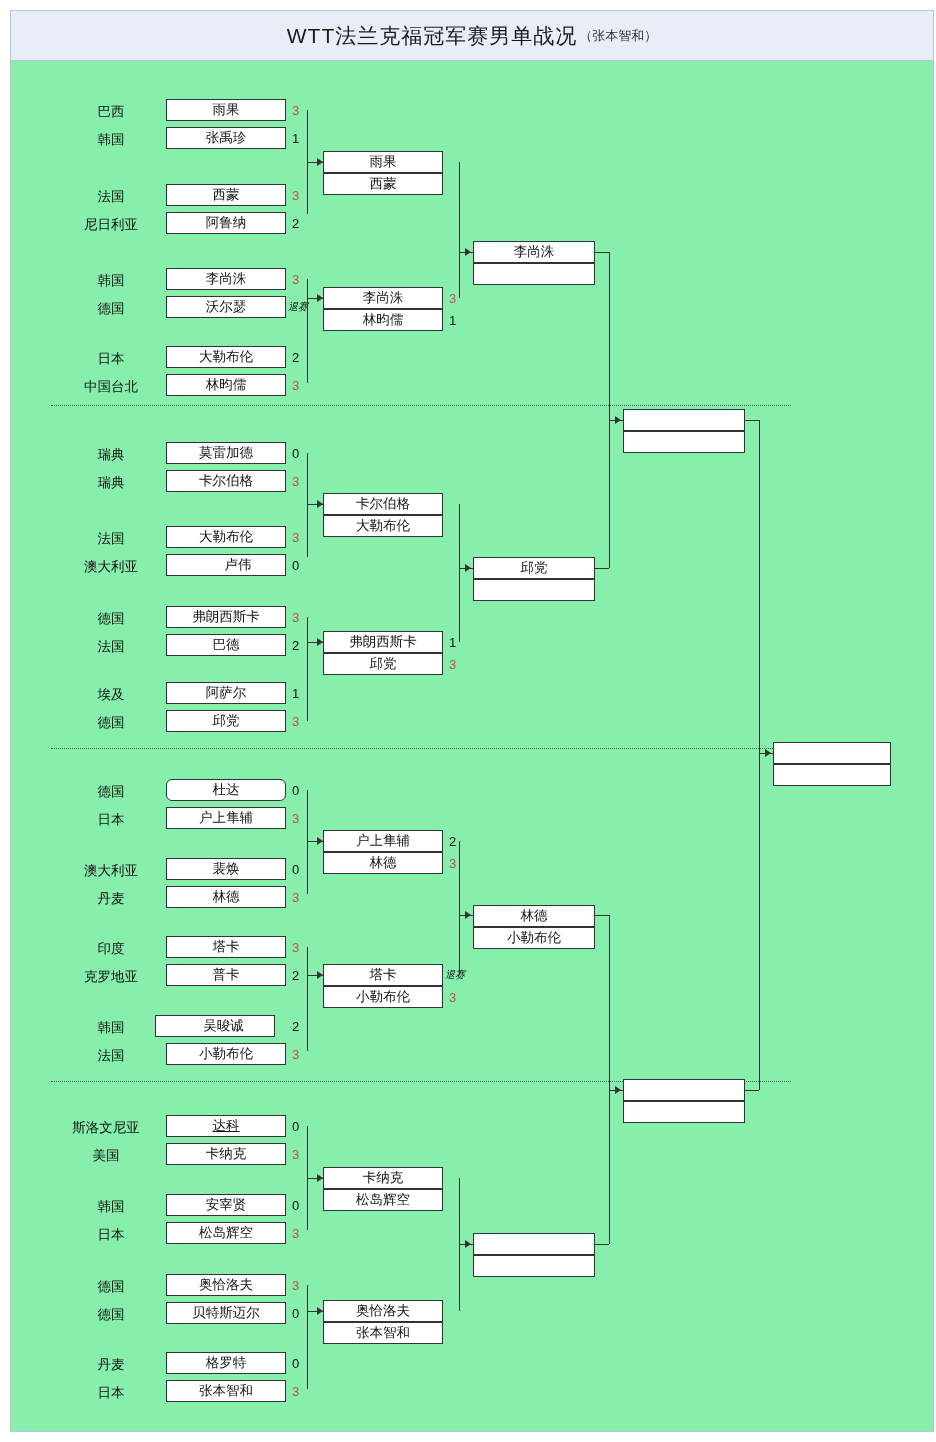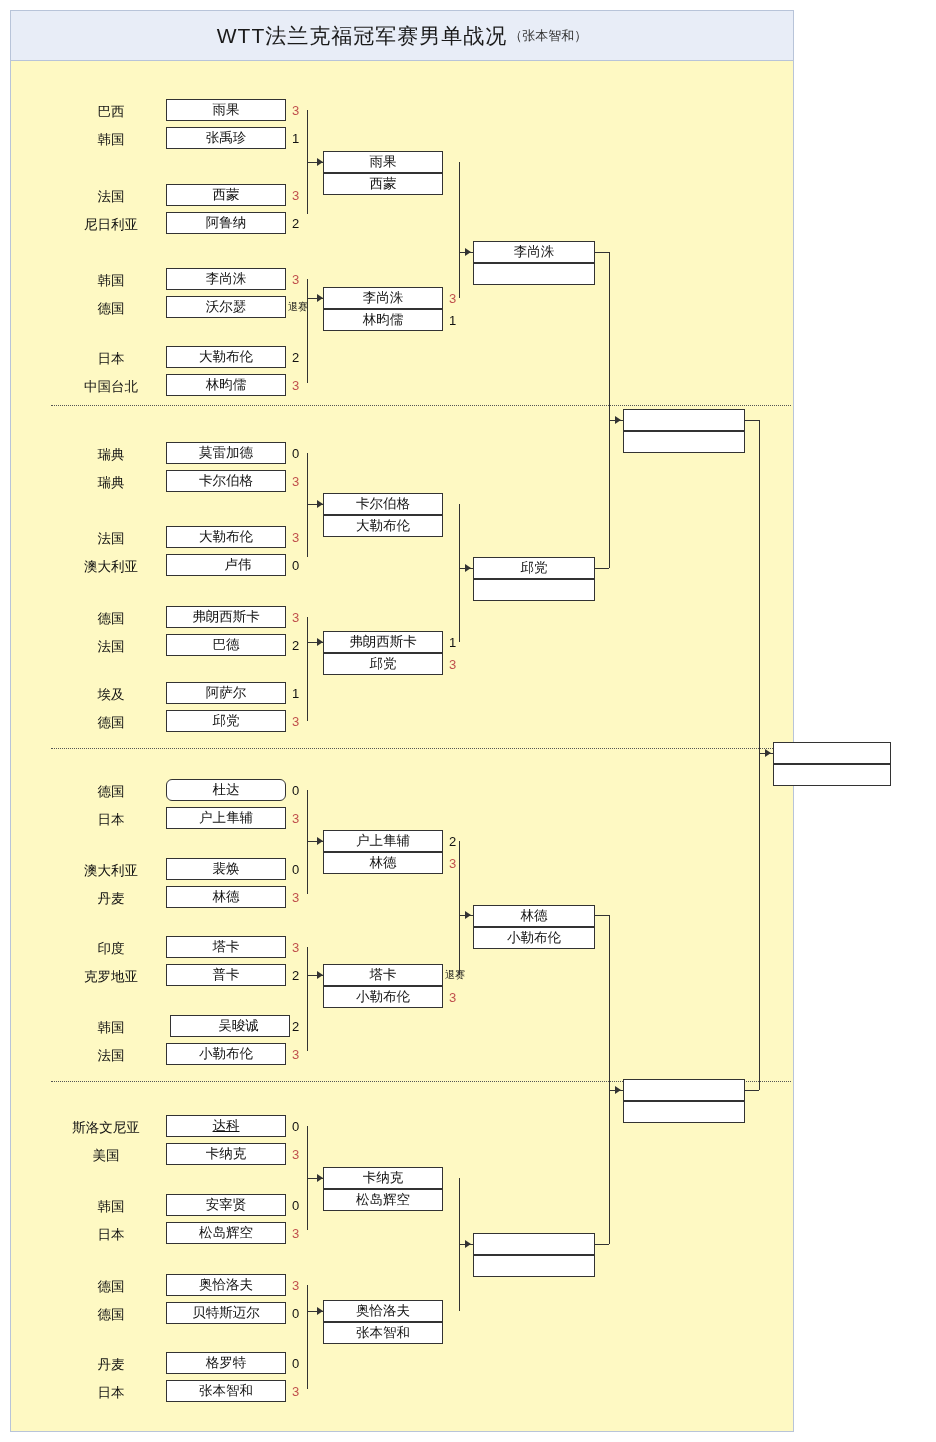--- a/index.html
+++ b/index.html
@@ -4,23 +4,23 @@
 <style>
   html,body{margin:0;padding:0;}
   body{
     width:936px;height:1442px;
     background:#ffffff;
     font-family:"Liberation Sans","DejaVu Sans",sans-serif;
     position:relative;
     overflow:hidden;
   }
   #board{
-    position:absolute;left:10px;top:10px;width:784px;height:1422px;
+    position:absolute;left:10px;top:10px;width:924px;height:1422px;
     border:1px solid #b8c4d9;
-    background:#fef9c3;
+    background:#86efac;
     box-sizing:border-box;
   }
   #titlebar{
     position:absolute;left:0;top:0;width:100%;height:50px;
     background:#e8edf7;
     border-bottom:1px solid #b8c4d9;
     box-sizing:border-box;
     display:flex;align-items:center;justify-content:center;
   }
   #title-main{font-size:21px;color:#1a1a1a;letter-spacing:1px;}
@@ -48,21 +48,21 @@
   }
   .score{
     position:absolute;
     font-size:13px;
     line-height:1;
   }
   .score.win{color:#c0504d;}
   .score.lose{color:#111;}
   .retire{
     position:absolute;
-    font-size:10px;color:#111;line-height:1;
+    font-size:10px;color:#111;line-height:1;font-style:italic;
   }
   .hline{position:absolute;height:0;border-top:1px solid #333;}
   .vline{position:absolute;width:0;border-left:1px solid #333;}
   .arrow{
     position:absolute;width:0;height:0;
     border-top:4px solid transparent;
     border-bottom:4px solid transparent;
     border-left:6px solid #333;
   }
 </style>
@@ -151,21 +151,21 @@
   <div class="score win" style="left:281px;top:880px;">3</div>
 
   <div class="country" style="left:50px;top:931px;width:100px;">印度</div>
   <div class="nbox" style="left:155px;top:925px;width:120px;height:22px;">塔卡</div>
   <div class="score win" style="left:281px;top:930px;">3</div>
   <div class="country" style="left:50px;top:959px;width:100px;">克罗地亚</div>
   <div class="nbox" style="left:155px;top:953px;width:120px;height:22px;">普卡</div>
   <div class="score lose" style="left:281px;top:958px;">2</div>
 
   <div class="country" style="left:50px;top:1010px;width:100px;">韩国</div>
-  <div class="nbox" style="left:159px;top:1004px;width:120px;height:22px;padding-left:17px;">吴晙诚</div>
+  <div class="nbox" style="left:144px;top:1004px;width:120px;height:22px;padding-left:17px;">吴晙诚</div>
   <div class="score lose" style="left:281px;top:1009px;">2</div>
   <div class="country" style="left:50px;top:1038px;width:100px;">法国</div>
   <div class="nbox" style="left:155px;top:1032px;width:120px;height:22px;">小勒布伦</div>
   <div class="score win" style="left:281px;top:1037px;">3</div>
 
   <div class="country" style="left:40px;top:1110px;width:110px;">斯洛文尼亚</div>
   <div class="nbox" style="left:155px;top:1104px;width:120px;height:22px;text-decoration:underline;">达科</div>
   <div class="score lose" style="left:281px;top:1109px;">0</div>
   <div class="country" style="left:40px;top:1138px;width:110px;">美国</div>
   <div class="nbox" style="left:155px;top:1132px;width:120px;height:22px;">卡纳克</div>

